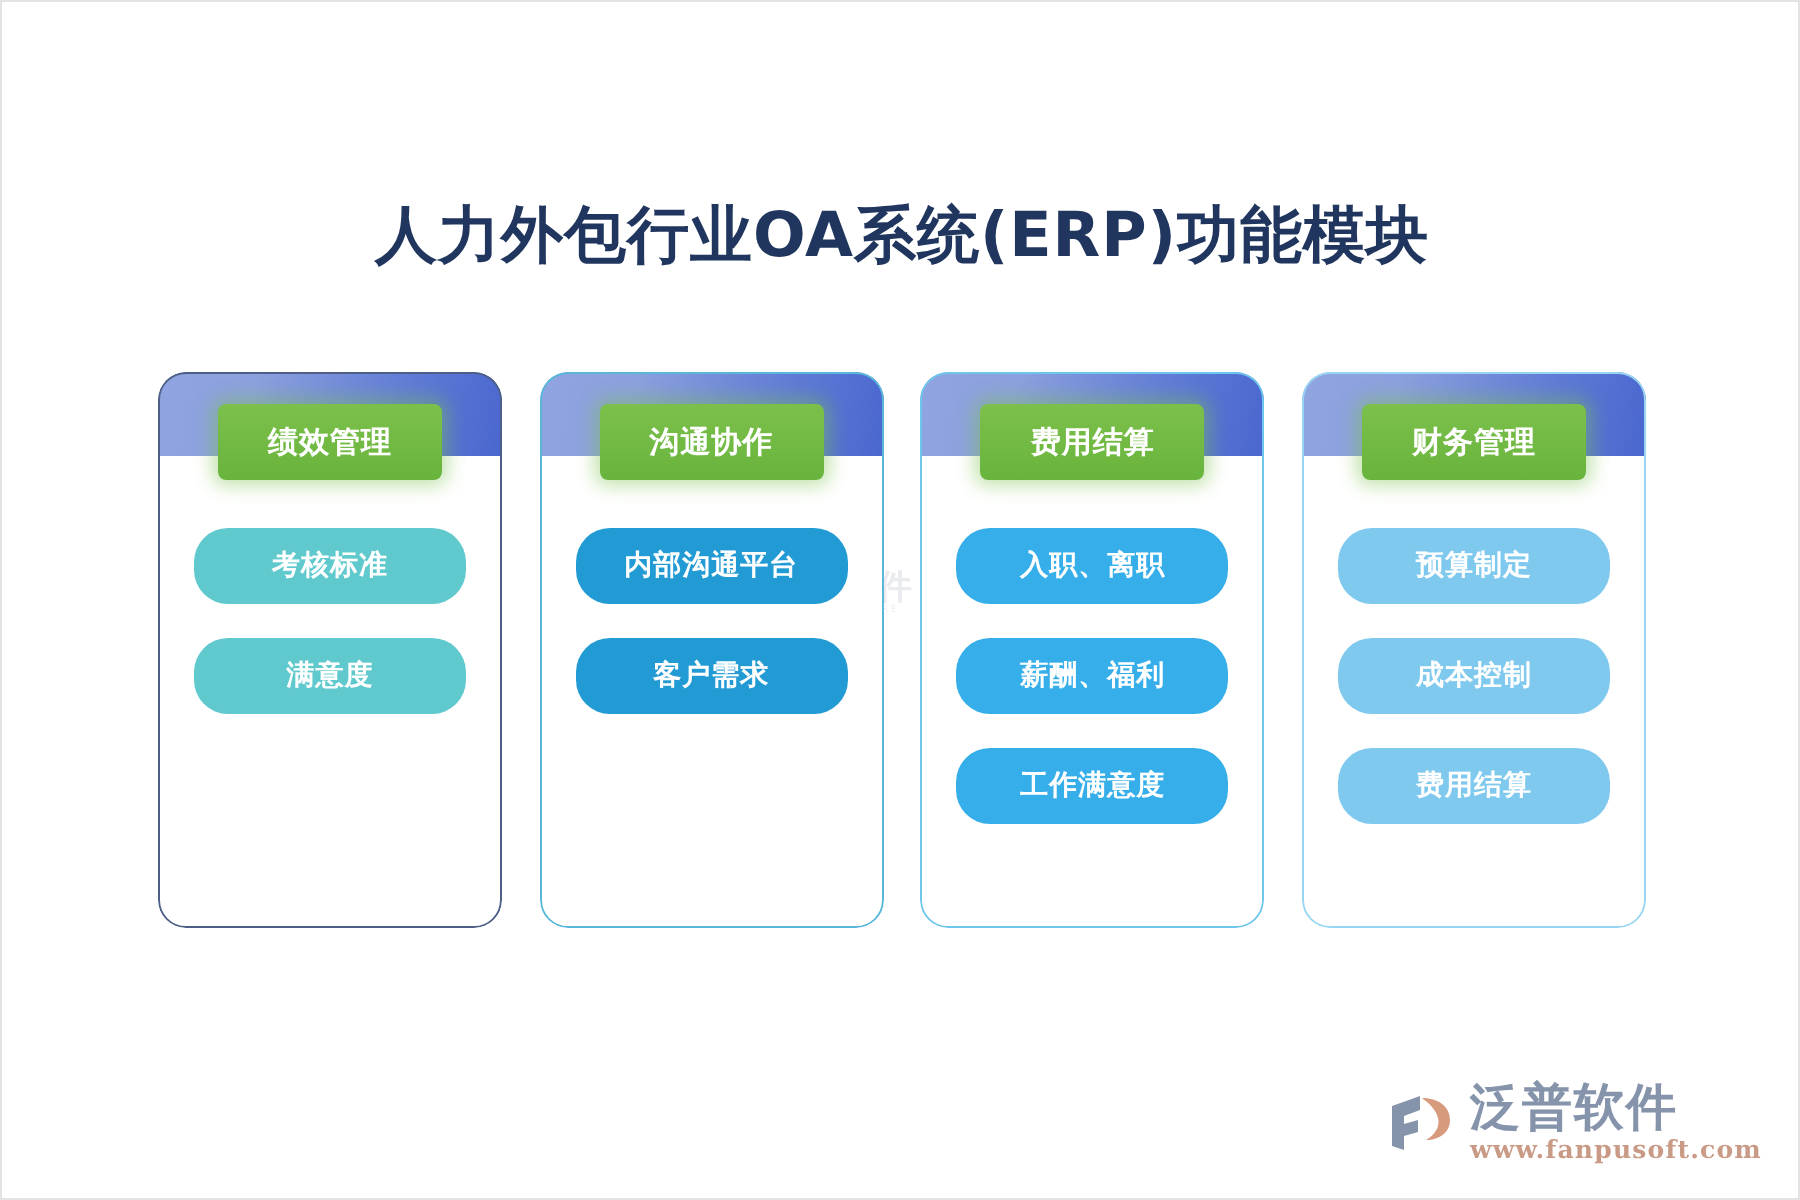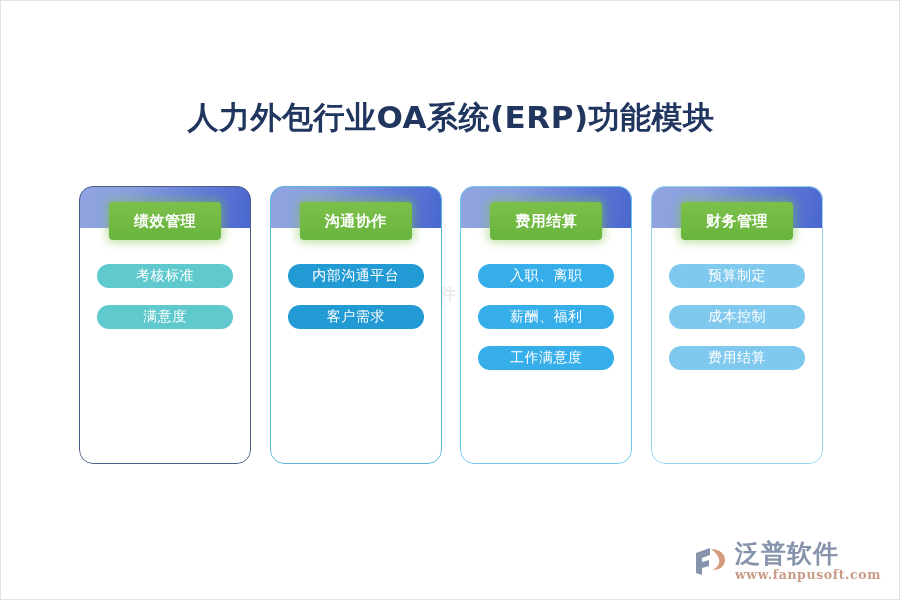--- a/index.html
+++ b/index.html
@@ -153,28 +153,28 @@
     left: 0;
     top: 78px;
     width: 100%;
     display: flex;
     flex-direction: column;
     align-items: center;
     gap: 17px;
   }
   .pill {
     width: 136px;
-    height: 24px;
+    height: 38px;
     border-radius: 17px;
     display: flex;
     align-items: center;
     justify-content: center;
     color: #ffffff;
     font-size: 14px;
-    font-weight: 400;
+    font-weight: 700;
     letter-spacing: 0.5px;
     white-space: nowrap;
   }
 
   
   .card.c1 .card-body { border-color: #4d5f86; }
   .card.c1 .pill { background: #5fc9cd; }
 
   .card.c2 .card-body { border-color: #59b7da; }
   .card.c2 .pill { background: #229ad4; }

